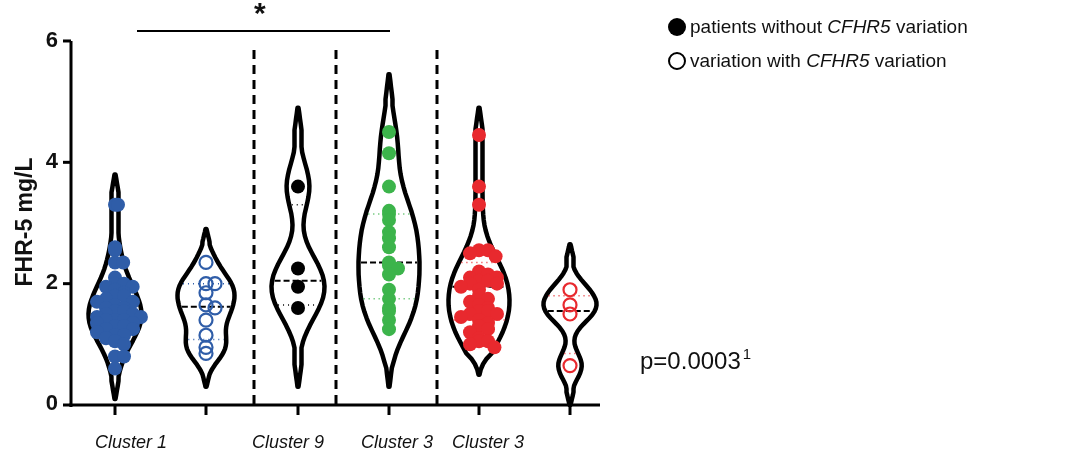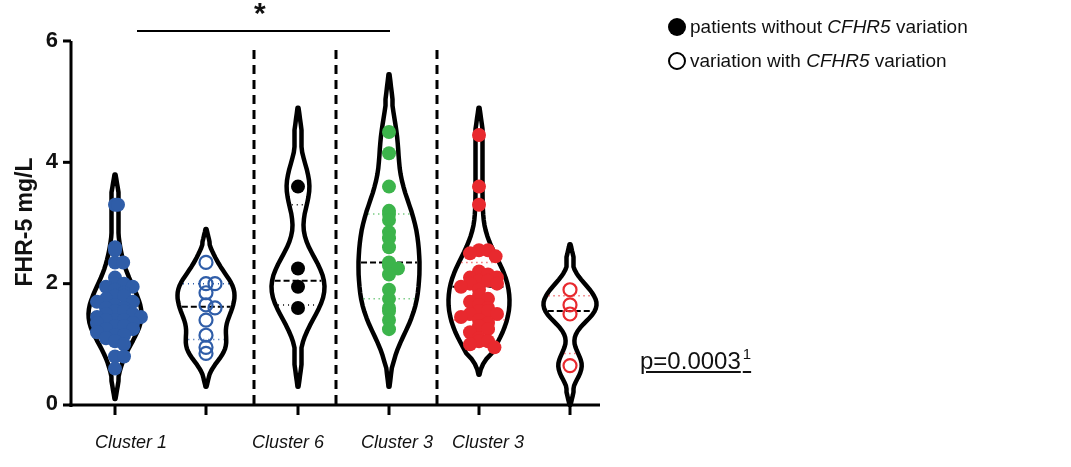--- a/index.html
+++ b/index.html
@@ -5,21 +5,21 @@
   html, body { margin: 0; padding: 0; background: #ffffff; }
   body { width: 1071px; height: 467px; position: relative; overflow: hidden;
          font-family: "Liberation Sans", sans-serif; color: #111; }
   #chart { position: absolute; left: 0; top: 0; }
   .legend { position: absolute; left: 668px; top: 10px; }
   .legend-item { display: flex; align-items: center; height: 34px; font-size: 19px; white-space: nowrap; }
   .legend-marker { width: 18px; height: 18px; border-radius: 50%; margin-right: 4px; box-sizing: border-box; }
   .legend-marker.filled { background: #000; }
   .legend-marker.open { border: 2px solid #000; background: #fff; }
   .legend-item i { }
-  .pvalue { position: absolute; left: 640px; top: 345px; font-size: 24px; text-decoration: underline; }
+  .pvalue { position: absolute; left: 640px; top: 345px; font-size: 24px; }
   .pvalue sup { font-size: 15px; vertical-align: 10px; margin-left: 2px; }
   .ylabel { position: absolute; left: 2px; top: 222px; transform: translate(-50%, -50%) rotate(-90deg);
             transform-origin: center; font-size: 23px; font-weight: bold; white-space: nowrap; margin-left: 22px; }
   .xlabel { position: absolute; top: 432px; font-size: 18px; white-space: nowrap; font-style: italic; }
   .ytick { position: absolute; font-size: 22px; font-weight: bold; text-align: right; width: 24px; left: 34px; }
   .star { position: absolute; left: 254px; top: -4px; font-size: 30px; font-weight: bold; }
 </style>
 </head>
 <body>
 
@@ -186,21 +186,21 @@
     <circle cx="570" cy="365.5645" r="6.5" fill="none" stroke="#E8292E" stroke-width="2.2"></circle>
   </svg>
 
 <div class="ylabel">FHR-5 mg/L</div>
 <div class="ytick" style="top:390px">0</div>
 <div class="ytick" style="top:269px">2</div>
 <div class="ytick" style="top:148px">4</div>
 <div class="ytick" style="top:27px">6</div>
 
 <div class="xlabel" style="left:95px">Cluster 1</div>
-<div class="xlabel" style="left:252px">Cluster 6</div>
+<div class="xlabel" style="left:252px">Cluster 9</div>
 <div class="xlabel" style="left:361px">Cluster 3</div>
 <div class="xlabel" style="left:452px">Cluster 3</div>
 
 <div class="star">*</div>
 
 <div class="legend">
   <div class="legend-item">
     <span class="legend-marker filled"></span>
     <span style="white-space:pre">patients without </span>
       <i>CFHR5</i>

